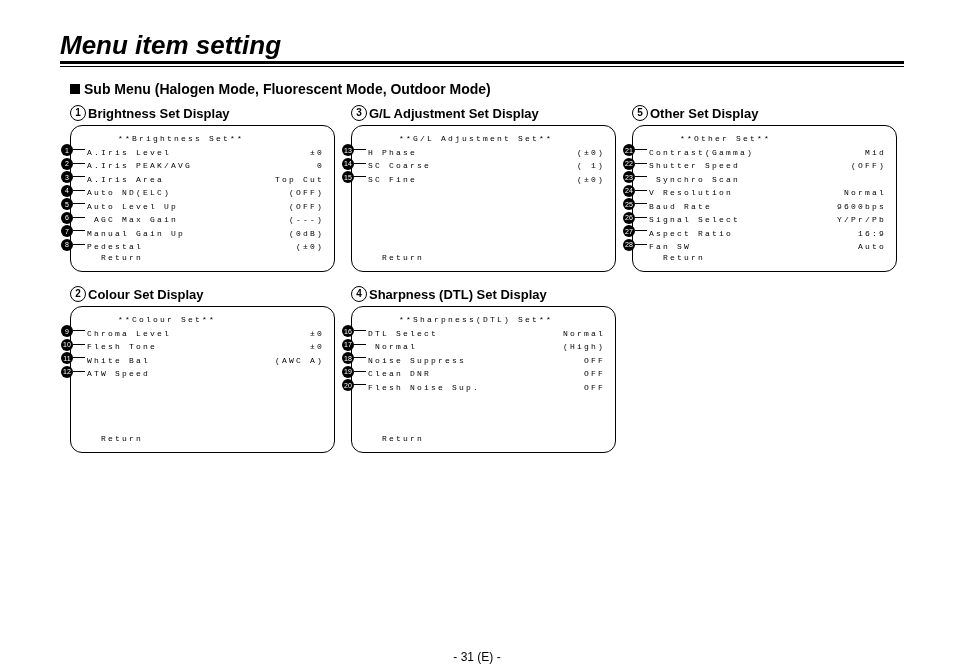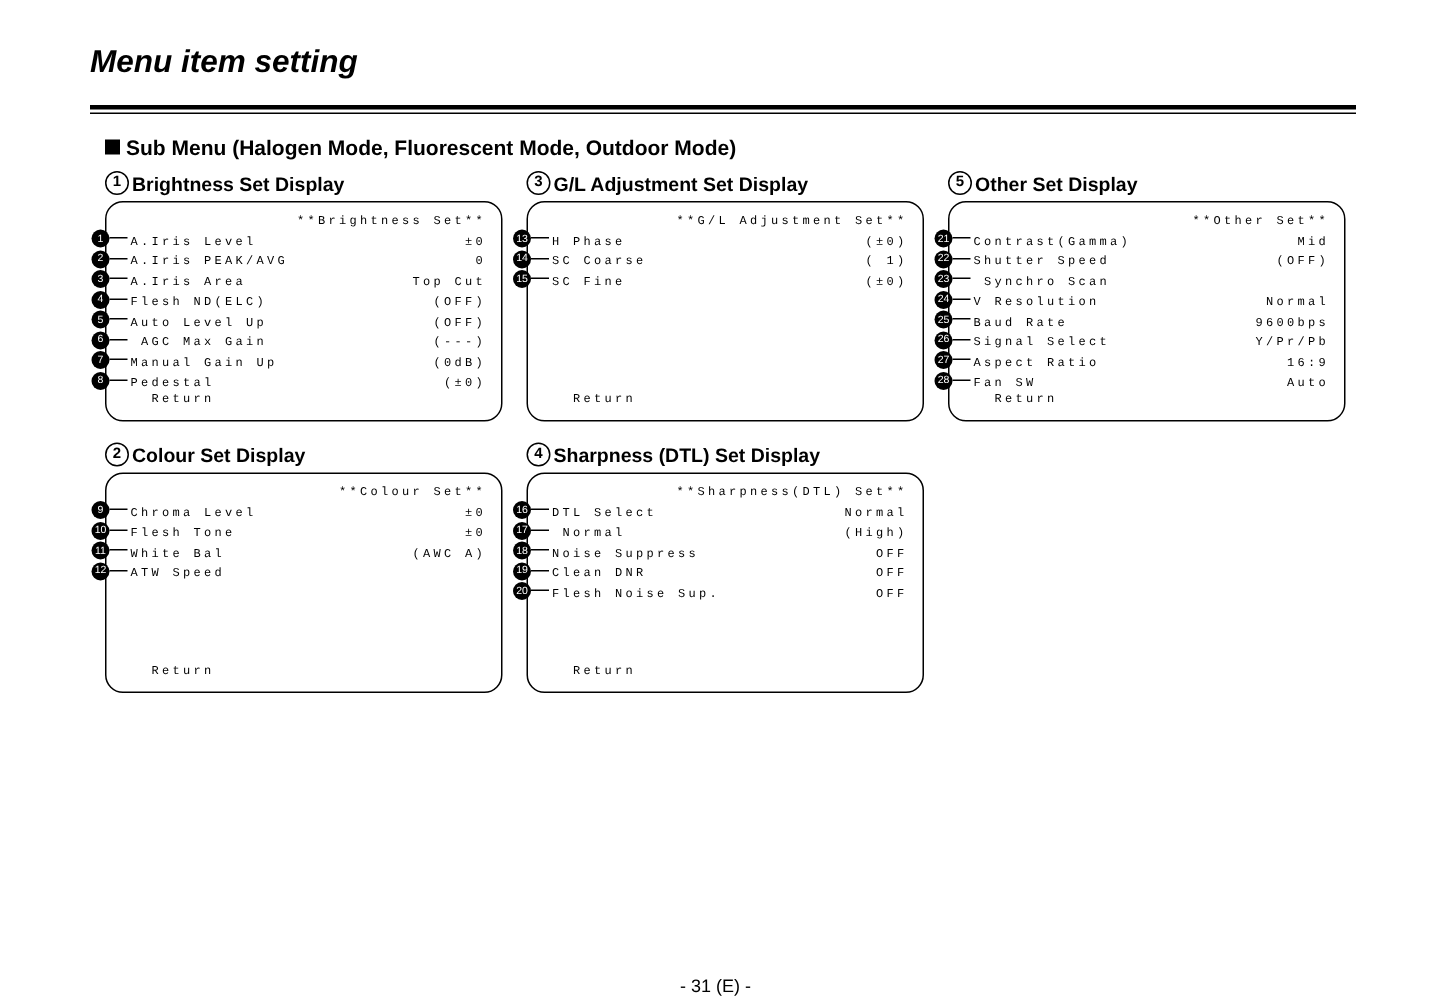--- a/index.html
+++ b/index.html
@@ -13,22 +13,22 @@
     overflow: hidden;
   }
   .page {
     padding: 30px 50px 10px 60px;
     position: relative;
     height: 632px;
   }
   .title {
     font-style: italic;
     font-weight: bold;
-    font-size: 21px;
-    padding-bottom: 16px;
+    font-size: 26px;
+    padding-bottom: 0;
   }
   .title-underline {
     border-top: 3px solid #000;
     border-bottom: 1px solid #000;
     height: 2px;
     margin-bottom: 14px;
   }
   .subheader {
     font-weight: bold;
     font-size: 14px;
@@ -111,23 +111,22 @@
   .osd-content {
     flex: 1;
     padding: 6px 10px 6px 6px;
     font-family: "Courier New", monospace;
     font-size: 8px;
     letter-spacing: 2.2px;
     line-height: 13.5px;
     position: relative;
   }
   .osd-header {
-    margin-left: 8px;
+    margin-left: 31px;
     margin-bottom: 0px;
-    text-align: right;
   }
   .osd-row {
     display: flex;
     justify-content: space-between;
   }
   .osd-label {
     white-space: pre;
   }
   .osd-value {
     white-space: pre;
@@ -189,21 +188,21 @@
             </div>
             <div class="osd-row">
               <span class="osd-label">A.Iris PEAK/AVG</span>
               <span class="osd-value">0</span>
             </div>
             <div class="osd-row">
               <span class="osd-label">A.Iris Area</span>
               <span class="osd-value">Top Cut</span>
             </div>
             <div class="osd-row">
-              <span class="osd-label">Flesh ND(ELC)</span>
+              <span class="osd-label">Auto ND(ELC)</span>
               <span class="osd-value">(OFF)</span>
             </div>
             <div class="osd-row">
               <span class="osd-label">Auto Level Up</span>
               <span class="osd-value">(OFF)</span>
             </div>
             <div class="osd-row">
               <span class="osd-label"> AGC Max Gain</span>
               <span class="osd-value">(---)</span>
             </div>

